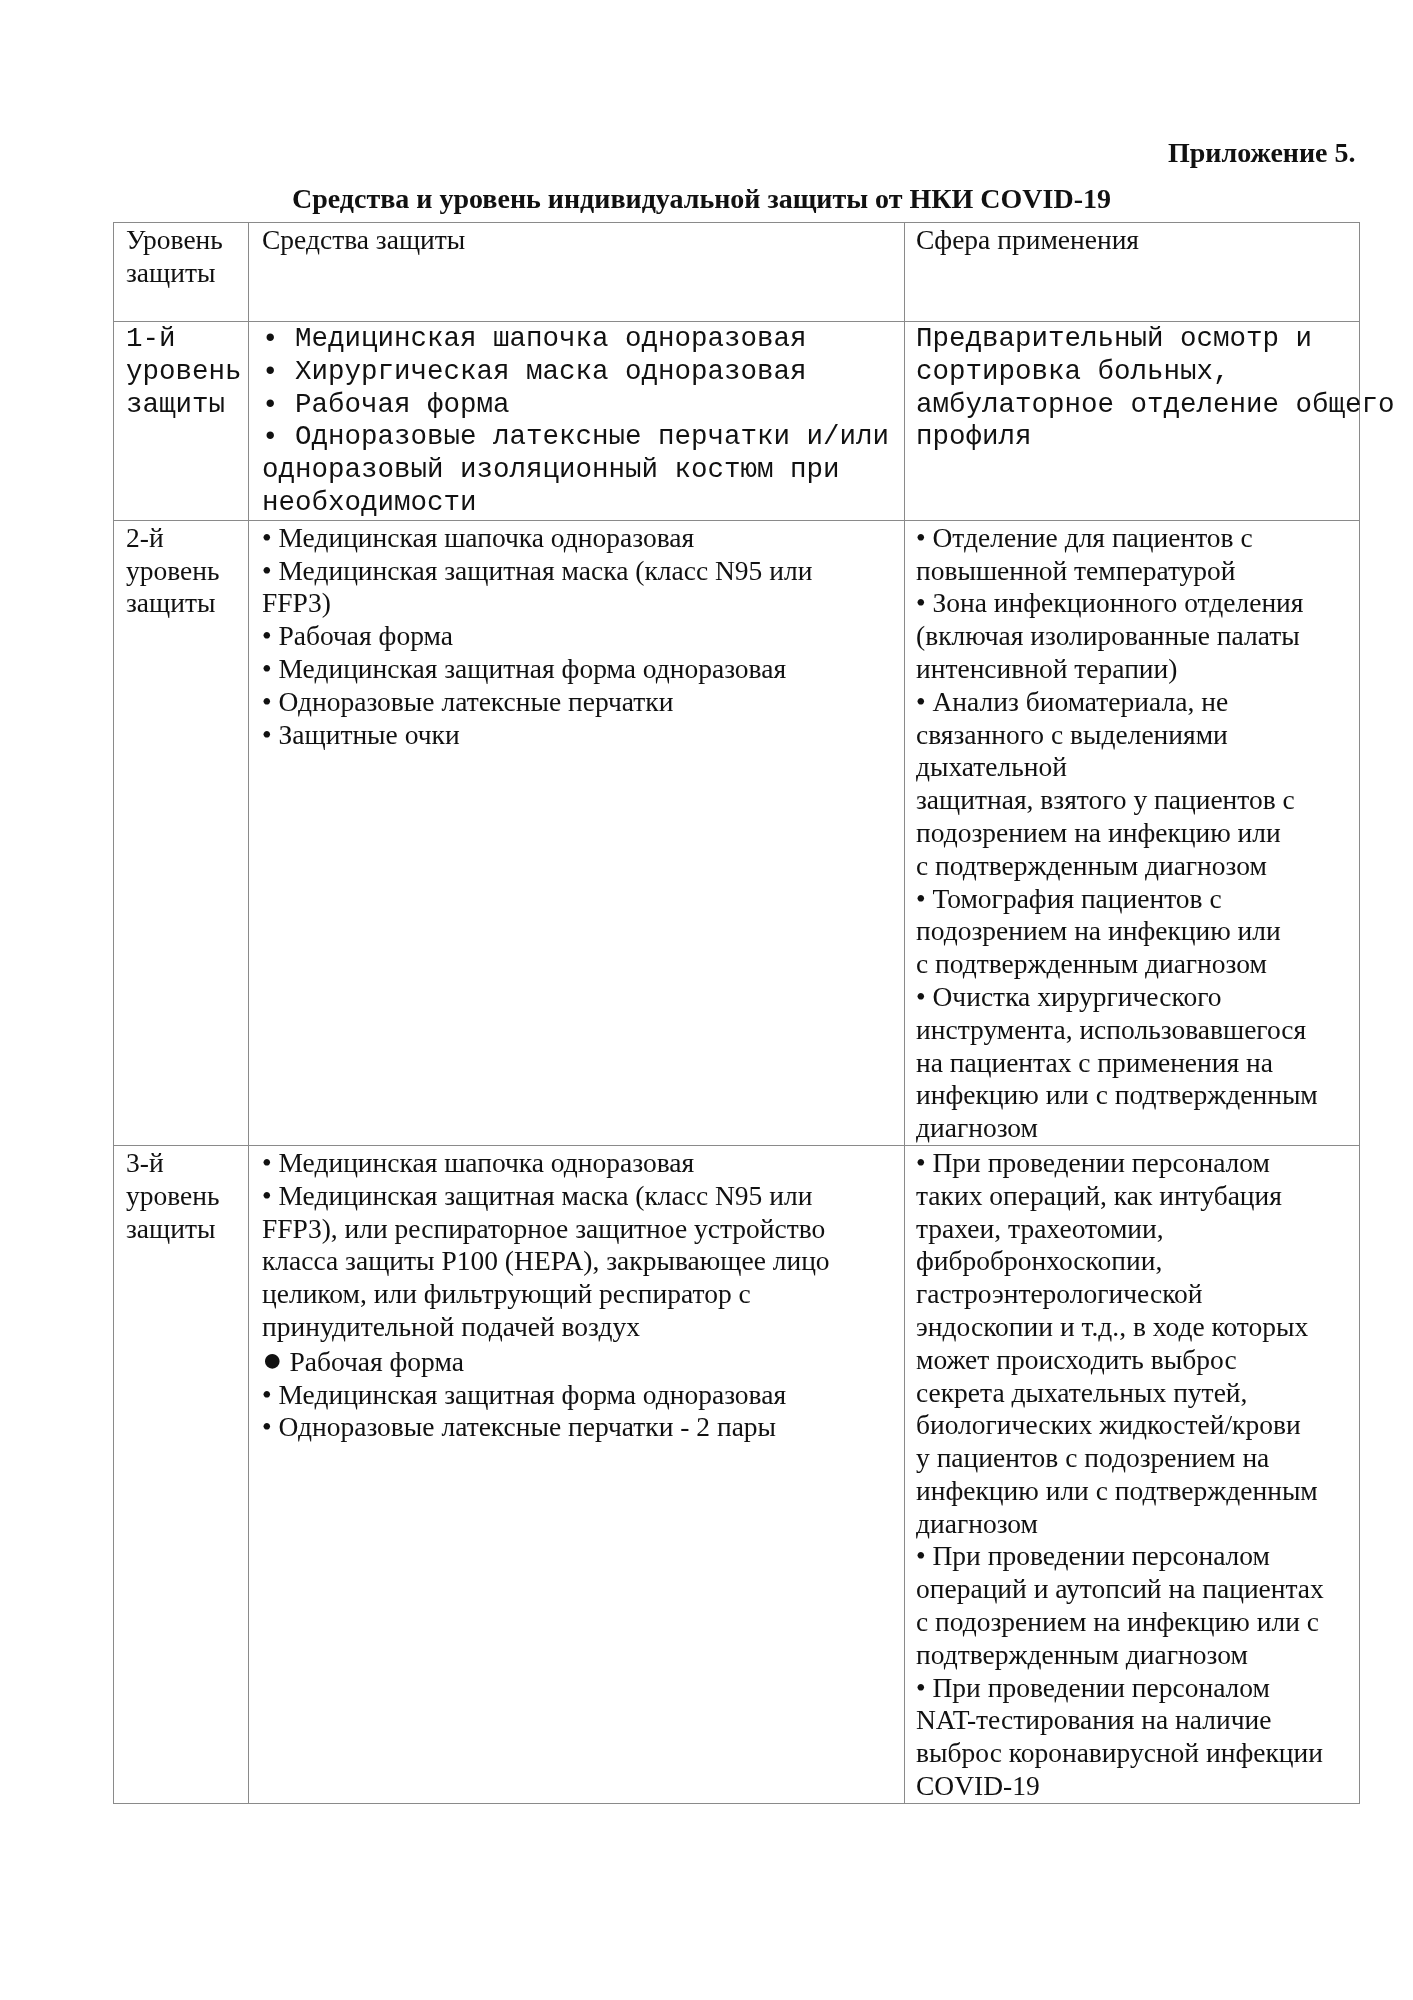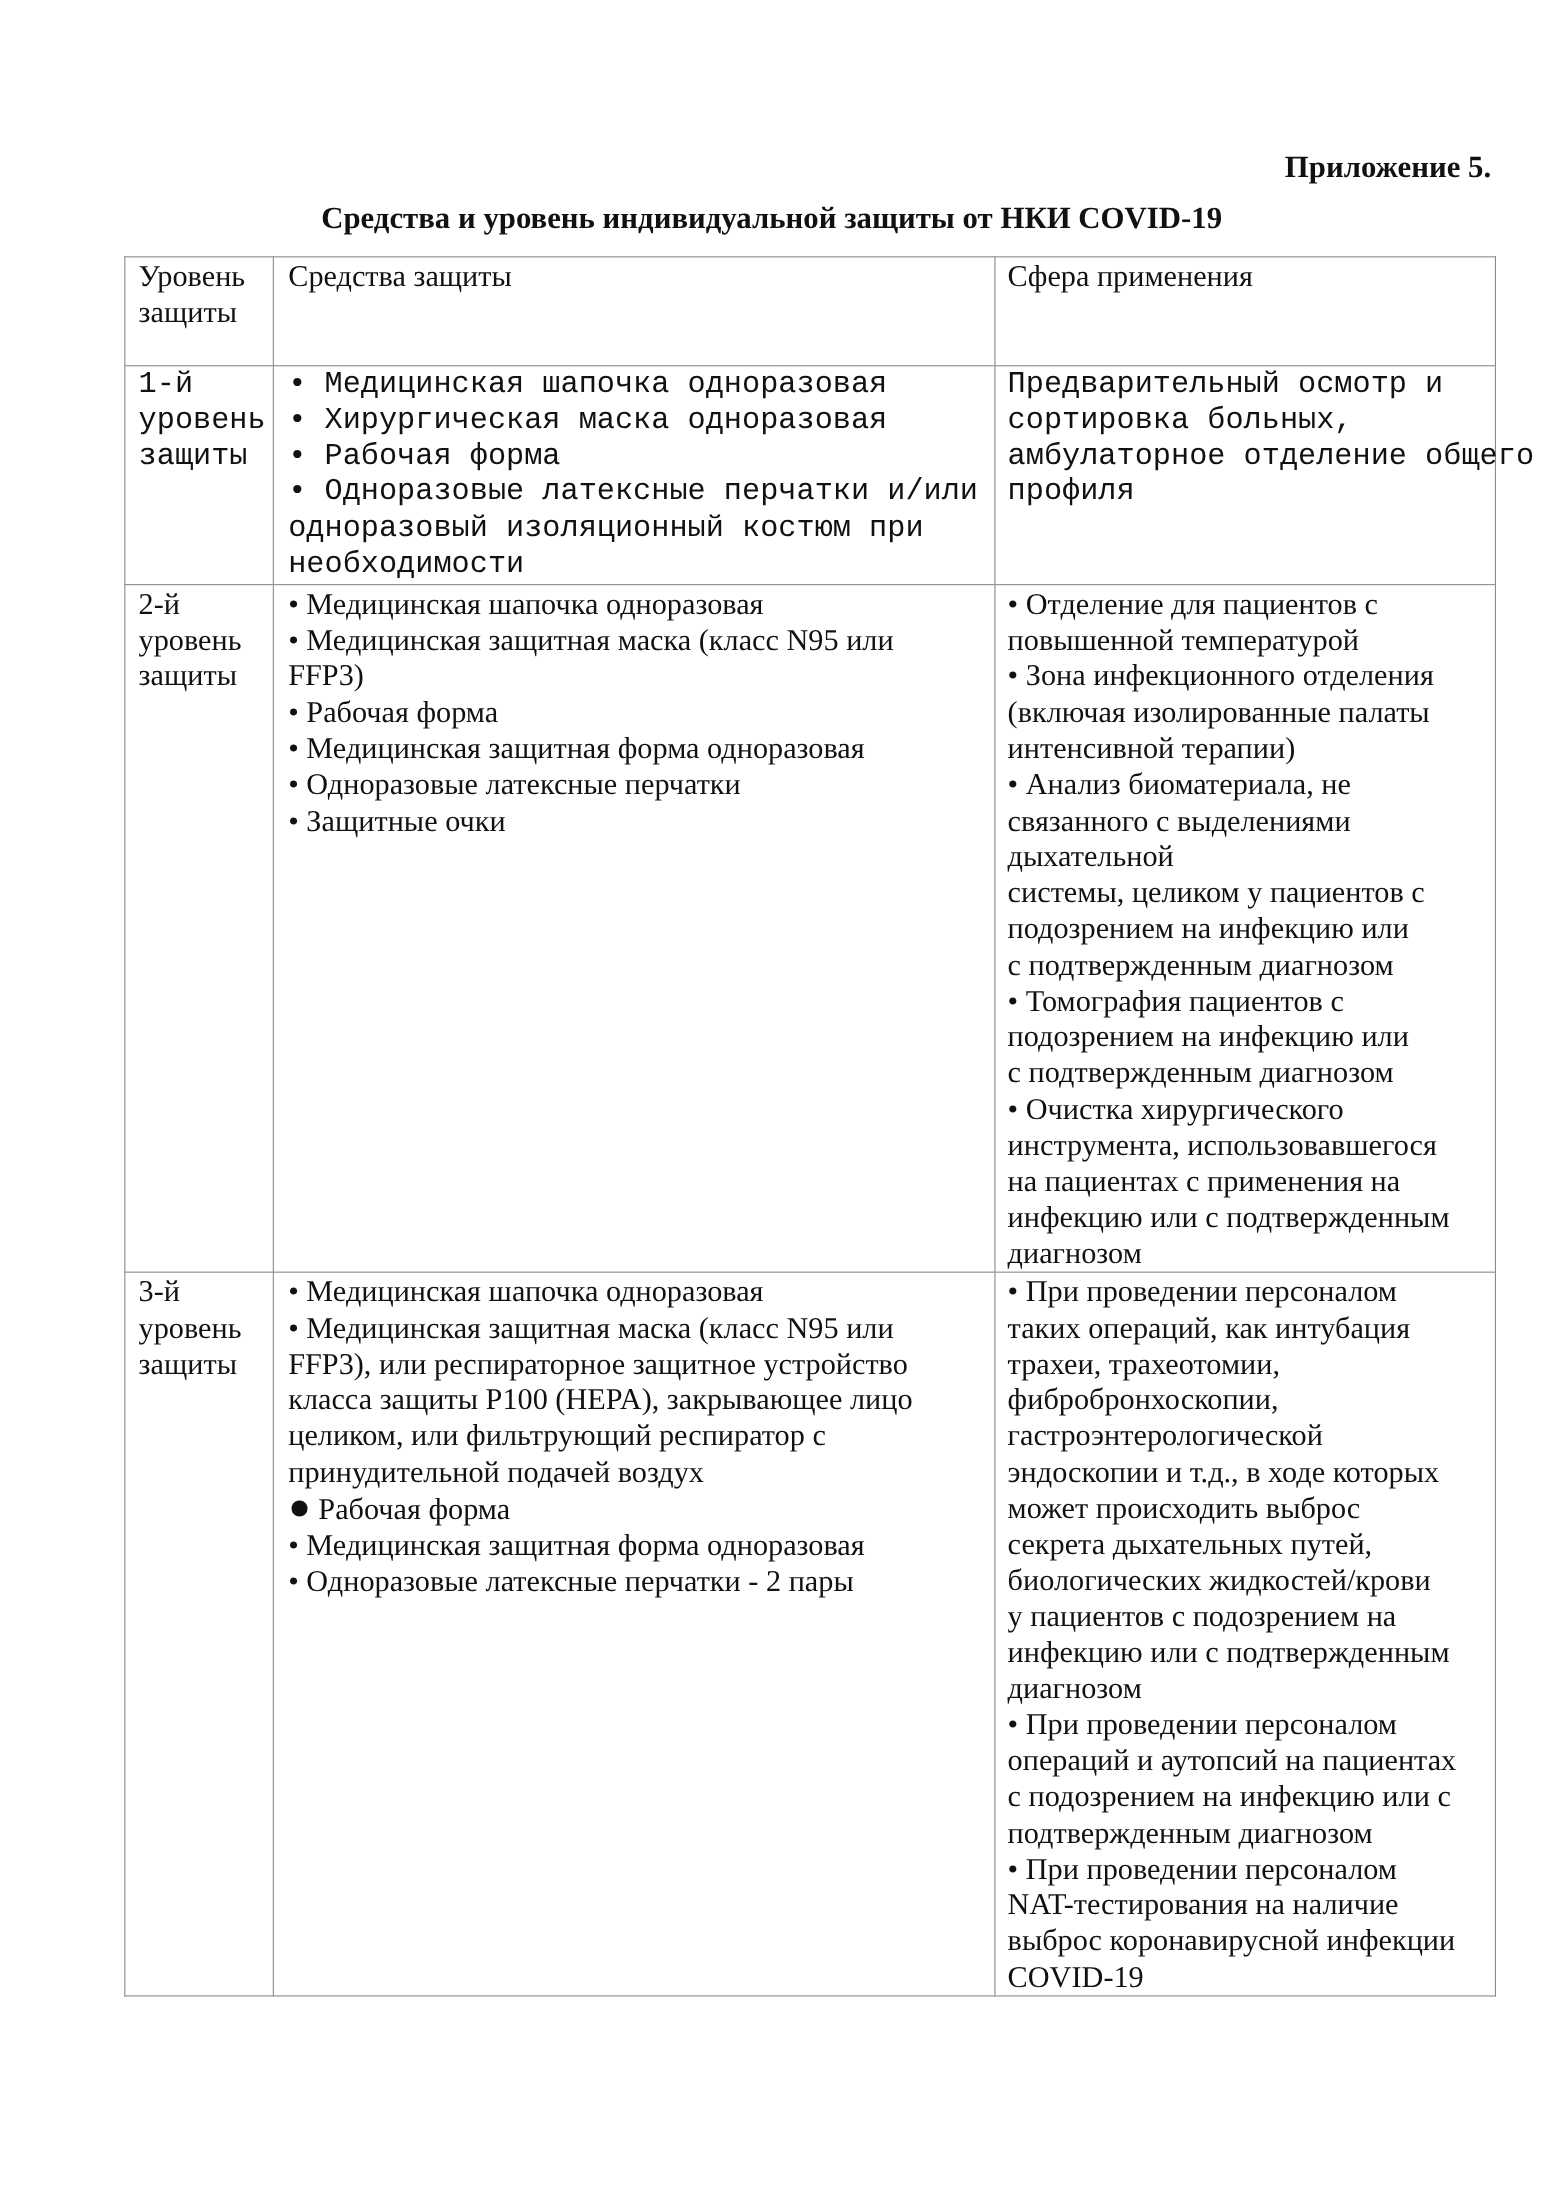--- a/index.html
+++ b/index.html
@@ -2,21 +2,21 @@
 <html><head>
 <meta charset="utf-8">
 <style>
   html, body { margin: 0; padding: 0; background: #ffffff; }
   body { width: 1413px; height: 2000px; position: relative; overflow: hidden;
          font-family: "Liberation Serif", "DejaVu Serif", serif; color: #111; }
   .appendix { position: absolute; left: 1122px; top: 137px; font-weight: bold;
               font-size: 28px; line-height: 32px; white-space: nowrap; margin-left: 46px; }
   .title { position: absolute; left: 0; width: 1522px; top: 183px; text-align: center;
            font-weight: bold; font-size: 28px; line-height: 32px; white-space: nowrap; }
-  table.ppe { position: absolute; left: 113px; top: 233px; width: 1246px;
+  table.ppe { position: absolute; left: 113px; top: 222px; width: 1246px;
               border-collapse: collapse; table-layout: fixed; }
   table.ppe td { border: 1.3px solid #8a8a8a; vertical-align: top; padding: 0;
                  font-size: 27.5px; line-height: 32.8px; }
   col.c1 { width: 135px; }
   col.c2 { width: 656px; }
   col.c3 { width: 455px; }
   .cell { padding: 1px 6px 0 12px; }
   td.level .cell { padding-left: 12px; padding-right: 2px; }
   td.means .cell { padding-left: 13px; }
   td.scope .cell { padding-left: 11px; }
@@ -108,21 +108,21 @@
       <td class="scope">
           <div class="cell">
             <span class="line">• Отделение для пациентов с</span>
             <span class="line">повышенной температурой</span>
             <span class="line">• Зона инфекционного отделения</span>
             <span class="line">(включая изолированные палаты</span>
             <span class="line">интенсивной терапии)</span>
             <span class="line">• Анализ биоматериала, не</span>
             <span class="line">связанного с выделениями</span>
             <span class="line">дыхательной</span>
-            <span class="line">системы, целиком у пациентов с</span>
+            <span class="line">защитная, взятого у пациентов с</span>
             <span class="line">подозрением на инфекцию или</span>
             <span class="line">с подтвержденным диагнозом</span>
             <span class="line">• Томография пациентов с</span>
             <span class="line">подозрением на инфекцию или</span>
             <span class="line">с подтвержденным диагнозом</span>
             <span class="line">• Очистка хирургического</span>
             <span class="line">инструмента, использовавшегося</span>
             <span class="line">на пациентах с применения на</span>
             <span class="line">инфекцию или с подтвержденным</span>
             <span class="line">диагнозом</span>

